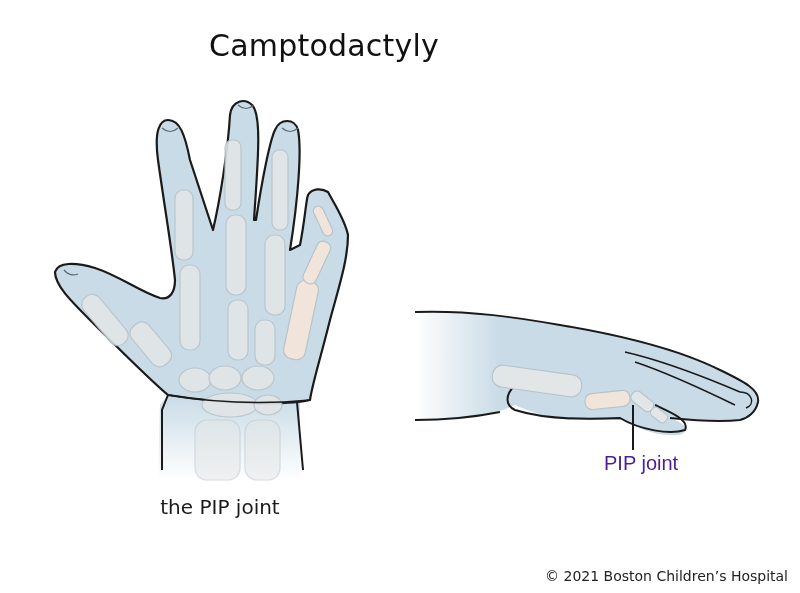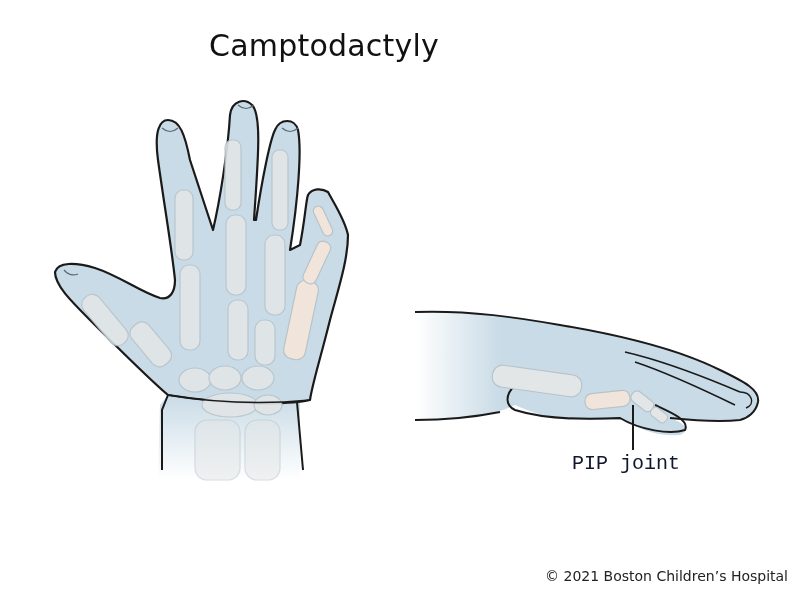--- a/index.html
+++ b/index.html
@@ -1,19 +1,19 @@
 <!DOCTYPE html>
 <html><head>
 <meta charset="utf-8">
 <style>
   html, body { margin: 0; padding: 0; background: #ffffff; }
   body { width: 800px; height: 593px; position: relative; overflow: hidden; font-family: "Liberation Sans", "DejaVu Sans", sans-serif; color: #1a1a1a; }
   .title { position: absolute; left: 0; width: 648px; top: 28px; text-align: center; font-size: 30px; font-family: "DejaVu Sans", sans-serif; font-weight: normal; letter-spacing: 0.2px; color: #111; }
   .caption { position: absolute; left: 60px; width: 320px; top: 494px; text-align: center; font-size: 20px; line-height: 26px; font-family: "DejaVu Sans", sans-serif; color: #1a1a1a; }
-  .label { position: absolute; left: 572px; top: 452px; font-size: 20px; font-family: Liberation Mono, monospace; color: #0f172a; }
+  .label { position: absolute; left: 604px; top: 452px; font-size: 20px; font-family: Liberation Sans, sans-serif; color: #4c1d95; }
   .copyright { position: absolute; right: 12px; top: 568px; font-size: 14px; font-family: "DejaVu Sans", sans-serif; color: #222; }
   svg { position: absolute; left: 0; top: 0; }
 </style>
 </head>
 <body>
 
 <div class="title">Camptodactyly</div>
 
 <svg width="800" height="593" viewBox="0 0 800 593" xmlns="http://www.w3.org/2000/svg">
   <defs>
@@ -119,17 +119,18 @@
       <rect x="585" y="392" width="45" height="16" rx="7" fill="#f1e4da" transform="rotate(-6 607 400)"></rect>
       <rect x="630" y="395" width="25" height="12" rx="5" fill="#e3e6e6" transform="rotate(38 642 401)"></rect>
       <rect x="650" y="410" width="18" height="10" rx="4" fill="#e3e6e6" transform="rotate(38 659 415)"></rect>
     </g>
 
     <line x1="633" y1="405" x2="633" y2="450" stroke="#1a1a1a" stroke-width="2"></line>
   </g>
 </svg>
 
 <div class="caption">
+  <div>the PIP joint</div>
 </div>
 
 <div class="label">PIP joint</div>
 
 <div class="copyright">© 2021 Boston Children’s Hospital</div>
 
 </body></html>

